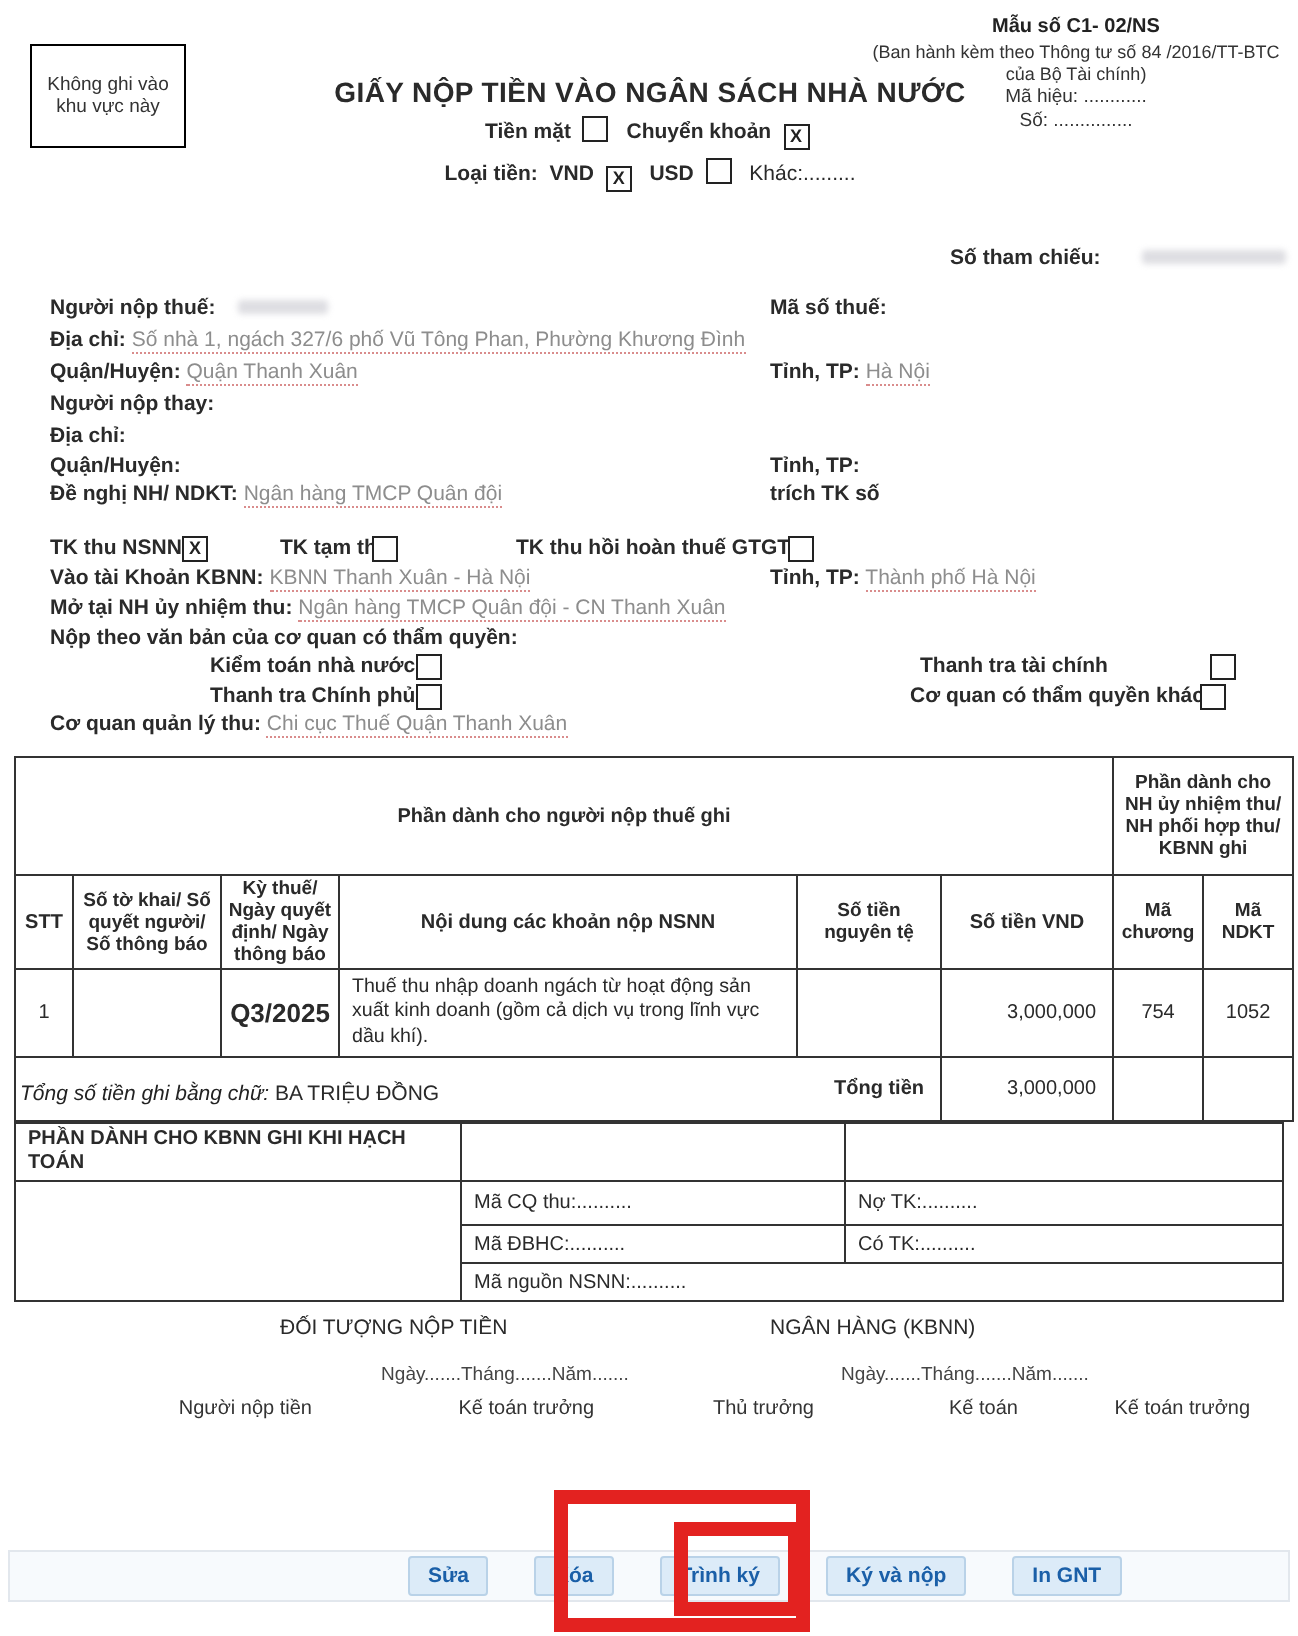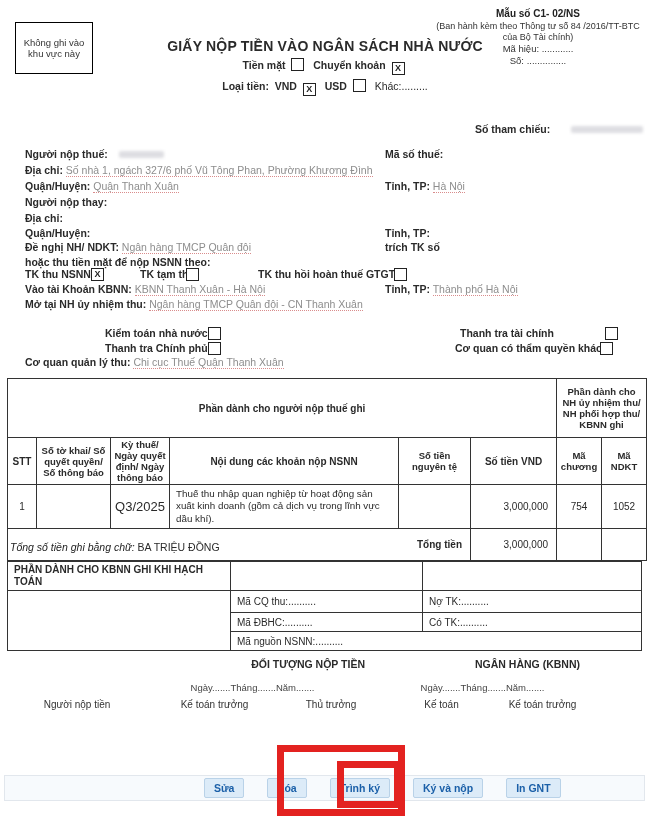--- a/index.html
+++ b/index.html
@@ -39,23 +39,23 @@
   #main-table .hdr-small { font-weight:bold; text-align:center; font-size:9.5px; }
   #main-table .num { text-align:right; padding-right:8px; }
   #main-table .ctr { text-align:center; }
   .words { left:10px; top:541px; font-size:10.5px; }
   .words .wlbl { font-style:italic; color:#222; }
 
   
   #kbnn-table { position:absolute; left:7px; top:561px; width:634px; }
   #kbnn-table td { border:1px solid #333; font-size:10px; padding:1px 6px; vertical-align:middle; }
 
-  .sig-h { font-weight:bold; font-size:10.5px; text-align:right; }
+  .sig-h { font-weight:normal; font-size:10.5px; text-align:left; }
   .sig-d { font-size:9.5px; color:#444; text-align:center; }
-  .sig-r { font-size:10px; color:#333; text-align:center; }
+  .sig-r { font-size:10px; color:#333; text-align:right;margin-left:40px; }
 
   
   .toolbar-band { left:4px; top:775px; width:641px; height:26px; background:#f7fafd; border:1px solid #e2e7ed; box-sizing:border-box; }
   .btn-row { left:204px; top:778px; display:flex; gap:23px; }
   .btn {
     background:#dcebf8; border:1px solid #b9d2e8; border-radius:2px; color:#1a5fa8;
     font-weight:bold; font-size:10.5px; padding:3px 9px; font-family:inherit; cursor:pointer; white-space:nowrap;
   }
   .ann { position:absolute; border:7px solid #e32220; box-sizing:border-box; pointer-events:none; }
   .ann-large { left:277px; top:745px; width:128px; height:71px; }
@@ -126,42 +126,42 @@
   </div>
   <div class="row" style="top:227px;">
     <span class="lbl">Quận/Huyện:</span>
     <span class="r-right lbl">Tỉnh, TP:</span>
   </div>
   <div class="row" style="top:241px;">
     <span class="lbl">Đề nghị NH/ NDKT:</span>
     <span class="val">Ngân hàng TMCP Quân đội</span>
     <span class="r-right lbl">trích TK số</span>
   </div>
-  <div class="row" style="top:256px;">
-    <span class="lbl">hoặc thu tiền mặt để nộp NSNN theo:</span>
-  </div>
   <div class="row" style="top:268px;">
     <span class="lbl" style="position:absolute; left:0;">TK thu NSNN</span>
     <span class="cb" style="position:absolute; left:63px;">X</span>
     <span class="lbl" style="position:absolute; left:115px;">TK tạm thu</span>
     <span class="cb" style="position:absolute; left:158px;"></span>
     <span class="lbl" style="position:absolute; left:233px;">TK thu hồi hoàn thuế GTGT</span>
     <span class="cb" style="position:absolute; left:366px;"></span>
   </div>
   <div class="row" style="top:283px;">
     <span class="lbl">Vào tài Khoản KBNN:</span>
     <span class="val">KBNN Thanh Xuân - Hà Nội</span>
     <span class="r-right">
       <span class="lbl">Tỉnh, TP:</span>
       <span class="val">Thành phố Hà Nội</span>
     </span>
   </div>
   <div class="row" style="top:298px;">
     <span class="lbl">Mở tại NH ủy nhiệm thu:</span>
     <span class="val">Ngân hàng TMCP Quân đội - CN Thanh Xuân</span>
+  </div>
+  <div class="row" style="top:313px;">
+    <span class="lbl">Nộp theo văn bản của cơ quan có thẩm quyền:</span>
   </div>
   <div class="row" style="top:327px;">
     <span class="lbl" style="position:absolute; left:80px;">Kiểm toán nhà nước</span>
     <span class="cb" style="position:absolute; left:180px;"></span>
     <span class="lbl" style="position:absolute; left:435px;">Thanh tra tài chính</span>
     <span class="cb" style="position:absolute; left:577px;"></span>
   </div>
   <div class="row" style="top:342px;">
     <span class="lbl" style="position:absolute; left:80px;">Thanh tra Chính phủ</span>
     <span class="cb" style="position:absolute; left:180px;"></span>
@@ -184,33 +184,33 @@
         <col style="width:45px">
         <col style="width:45px">
     </colgroup>
     <tbody>
         <tr style="height:59px;">
       <td colspan="6" class="hdr">Phần dành cho người nộp thuế ghi</td>
       <td colspan="2" class="hdr-small">Phần dành cho NH ủy nhiệm thu/ NH phối hợp thu/ KBNN ghi</td>
     </tr>
     <tr style="height:37px;">
       <td class="hdr">STT</td>
-      <td class="hdr-small">Số tờ khai/ Số quyết quyền/ Số thông báo</td>
+      <td class="hdr-small">Số tờ khai/ Số quyết người/ Số thông báo</td>
       <td class="hdr-small">Kỳ thuế/ Ngày quyết định/ Ngày thông báo</td>
       <td class="hdr">Nội dung các khoản nộp NSNN</td>
       <td class="hdr-small">Số tiền nguyên tệ</td>
       <td class="hdr">Số tiền VND</td>
       <td class="hdr-small">Mã chương</td>
       <td class="hdr-small">Mã NDKT</td>
     </tr>
     <tr style="height:44px;">
       <td class="ctr">1</td>
       <td></td>
-      <td class="ctr" style="font-weight:normal; font-size:13px;">Q3/2025</td>
-      <td style="font-size:9.8px; line-height:1.25; padding:2px 6px;">Thuế thu nhập quan nghiệp từ hoạt động sản xuất kinh doanh (gồm cả dịch vụ trong lĩnh vực dầu khí).</td>
+      <td class="ctr" style="font-weight:bold; font-size:13px;">Q3/2025</td>
+      <td style="font-size:9.8px; line-height:1.25; padding:2px 6px;">Thuế thu nhập doanh ngách từ hoạt động sản xuất kinh doanh (gồm cả dịch vụ trong lĩnh vực dầu khí).</td>
       <td></td>
       <td class="num">3,000,000</td>
       <td class="ctr">754</td>
       <td class="ctr">1052</td>
     </tr>
     <tr style="height:32px;">
       <td colspan="5" class="num" style="font-weight:bold;">Tổng tiền</td>
       <td class="num">3,000,000</td>
       <td></td>
       <td></td>

